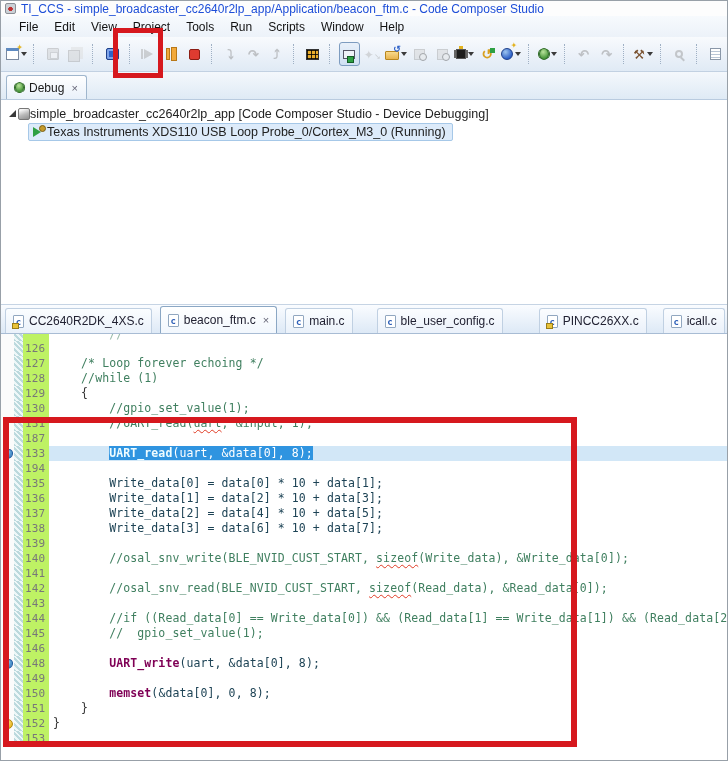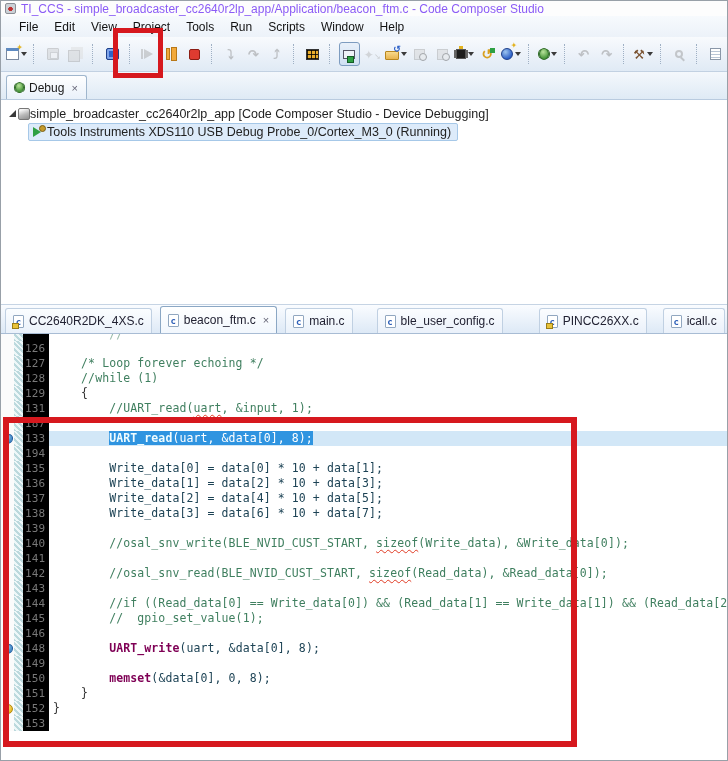--- a/index.html
+++ b/index.html
@@ -3,21 +3,21 @@
 <meta charset="utf-8">
 <style>
   *{margin:0;padding:0;box-sizing:border-box;}
   html,body{background:#fff;}
   #win{position:relative;width:728px;height:761px;border:1px solid #98a0a8;background:#fff;
        font-family:"Liberation Sans",sans-serif;overflow:hidden;color:#222;}
   
   #titlebar{height:15px;display:flex;align-items:center;background:#fdfdfd;padding-left:4px;gap:5px;}
   .appicon{width:11px;height:11px;border:1px solid #8a8f96;border-radius:2px;
      background:radial-gradient(circle at 50% 55%, #c03030 0 2px, #ccd1d6 2.5px);}
-  #titletext{font-size:12px;color:#8b5cf6;white-space:nowrap;}
+  #titletext{font-size:12px;color:#1d4ed8;white-space:nowrap;}
   
   #menubar{height:21px;display:flex;align-items:center;background:linear-gradient(#f7fafd,#ecf2f9);
      padding-left:10px;font-size:12px;color:#111;}
   .menu-item{padding:2px 8px;cursor:default;}
   
   #toolbar{height:35px;display:flex;align-items:center;background:linear-gradient(#f8fafd,#e0eaf5);
      border-bottom:1px solid #c2d1e2;padding-left:4px;}
   .tsep{width:7px;height:20px;border-left:1px dotted #9fb0c4;margin:0 2px 0 5px;}
   .tbtn{width:24px;height:24px;display:flex;align-items:center;justify-content:center;position:relative;margin:0 1px;}
   .tbtn.dis{filter:grayscale(1) opacity(.45);}
@@ -85,21 +85,21 @@
   .fico{width:11px;height:13px;background:#fff;border:1px solid #91a7c0;border-radius:1px;position:relative;font:bold 9px "DejaVu Sans Mono",monospace;color:#2d5fb8;text-align:center;line-height:12px;}
   .fico.dec::before{content:"";position:absolute;left:-2px;bottom:-2px;width:5px;height:4px;background:#e8c23a;border:1px solid #9a7d18;}
   
   #code{height:428px;background:#fff;position:relative;overflow:hidden;
      font-family:"DejaVu Sans Mono",monospace;font-size:11.5px;letter-spacing:.1px;}
   .crow{display:flex;height:15px;line-height:15px;white-space:pre;}
   .crow.partial{height:7px;overflow:hidden;}
   .crow.partial .ctext{margin-top:-7px;opacity:.55;}
   .ann{width:13px;flex:0 0 13px;background:#fbfbfb;display:flex;align-items:center;justify-content:center;}
   .hatch{width:9px;flex:0 0 9px;background:repeating-linear-gradient(45deg,#bcd9dd 0 2px,#eef7f8 2px 4px);}
-  .ln{width:26px;flex:0 0 26px;text-align:left;padding-left:2px;color:#787878;font-size:11px;background:#000000;}
+  .ln{width:26px;flex:0 0 26px;text-align:left;padding-left:2px;color:#787878;font-size:11px;background:#bef264;}
   .ctext{flex:1;padding-left:4px;color:#333;}
   .ctext.curline{background:#d2e7f7;}
   .cm{color:#3f7f5f;}
   .wavy{text-decoration:underline;text-decoration-style:wavy;text-decoration-color:#e03b24;text-decoration-thickness:1px;text-underline-offset:2px;}
   .fn{color:#7f0055;font-weight:bold;}
   .id{color:#1d4355;}
   .pl{color:#333;}
   .sel{background:#2f94e0;color:#fff;}
   .fnsel{background:#2f94e0;color:#eefcff;font-weight:bold;}
   .bpico{width:10px;height:10px;border-radius:50%;background:radial-gradient(circle at 35% 30%,#cfe6fa,#5a9fd4 45%,#2a6db3);border:1px solid #1d5a9e;transform:skewX(-8deg);}
@@ -236,21 +236,21 @@
 
   <div id="debugcontent">
     <div class="treerow">
       <span class="twisty"></span>
       <span class="cubeico"></span>
       <span>simple_broadcaster_cc2640r2lp_app [Code Composer Studio - Device Debugging]</span>
     </div>
     <div class="treerow">
       <span class="treesel">
         <span class="threadico"></span>
-        <span>Tools Instruments XDS110 USB Debug Probe_0/Cortex_M3_0 (Running)</span>
+        <span>Texas Instruments XDS110 USB Loop Probe_0/Cortex_M3_0 (Running)</span>
       </span>
     </div>
   </div>
 
   <div id="edtabs">
       <div class="edtab" style="margin-left: 4px;">
         <span class="fico dec">c</span>
         <span>CC2640R2DK_4XS.c</span>
       </div>
       <div class="edtab active" style="margin-left: 8px;">
@@ -276,20 +276,21 @@
       </div>
     </div>
 
   <div id="code">
     <div>
         <div class="crow partial"><span class="ann"></span><span class="hatch"></span><span class="ln"></span><span class="ctext"><span class="cm">        //</span></span></div>
         <div class="crow"><span class="ann"></span><span class="hatch"></span><span class="ln">126</span><span class="ctext"></span></div>
         <div class="crow"><span class="ann"></span><span class="hatch"></span><span class="ln">127</span><span class="ctext"><span class="cm">    /* Loop forever echoing */</span></span></div>
         <div class="crow"><span class="ann"></span><span class="hatch"></span><span class="ln">128</span><span class="ctext"><span class="cm">    //while (1)</span></span></div>
         <div class="crow"><span class="ann"></span><span class="hatch"></span><span class="ln">129</span><span class="ctext"><span class="pl">    {</span></span></div>
+        <div class="crow"><span class="ann"></span><span class="hatch"></span><span class="ln">130</span><span class="ctext"><span class="cm">        //gpio_set_value(1);</span></span></div>
         <div class="crow"><span class="ann"></span><span class="hatch"></span><span class="ln">131</span><span class="ctext"><span class="cm">        //UART_read(</span><span class="cm wavy">uart</span><span class="cm">, &amp;input, 1);</span></span></div>
         <div class="crow"><span class="ann"></span><span class="hatch"></span><span class="ln">187</span><span class="ctext"></span></div>
         <div class="crow"><span class="ann"><span class="bpico"></span></span><span class="hatch"></span><span class="ln">133</span><span class="ctext curline"><span class="pl">        </span><span class="fnsel">UART_read</span><span class="sel">(uart, &amp;data[0], 8);</span></span></div>
         <div class="crow"><span class="ann"></span><span class="hatch"></span><span class="ln">194</span><span class="ctext"></span></div>
         <div class="crow"><span class="ann"></span><span class="hatch"></span><span class="ln">135</span><span class="ctext"><span class="id">        Write_data[0] = data[0] * 10 + data[1];</span></span></div>
         <div class="crow"><span class="ann"></span><span class="hatch"></span><span class="ln">136</span><span class="ctext"><span class="id">        Write_data[1] = data[2] * 10 + data[3];</span></span></div>
         <div class="crow"><span class="ann"></span><span class="hatch"></span><span class="ln">137</span><span class="ctext"><span class="id">        Write_data[2] = data[4] * 10 + data[5];</span></span></div>
         <div class="crow"><span class="ann"></span><span class="hatch"></span><span class="ln">138</span><span class="ctext"><span class="id">        Write_data[3] = data[6] * 10 + data[7];</span></span></div>
         <div class="crow"><span class="ann"></span><span class="hatch"></span><span class="ln">139</span><span class="ctext"></span></div>
         <div class="crow"><span class="ann"></span><span class="hatch"></span><span class="ln">140</span><span class="ctext"><span class="cm">        //osal_snv_write(BLE_NVID_CUST_START, </span><span class="cm wavy">sizeof</span><span class="cm">(Write_data), &amp;Write_data[0]);</span></span></div>

